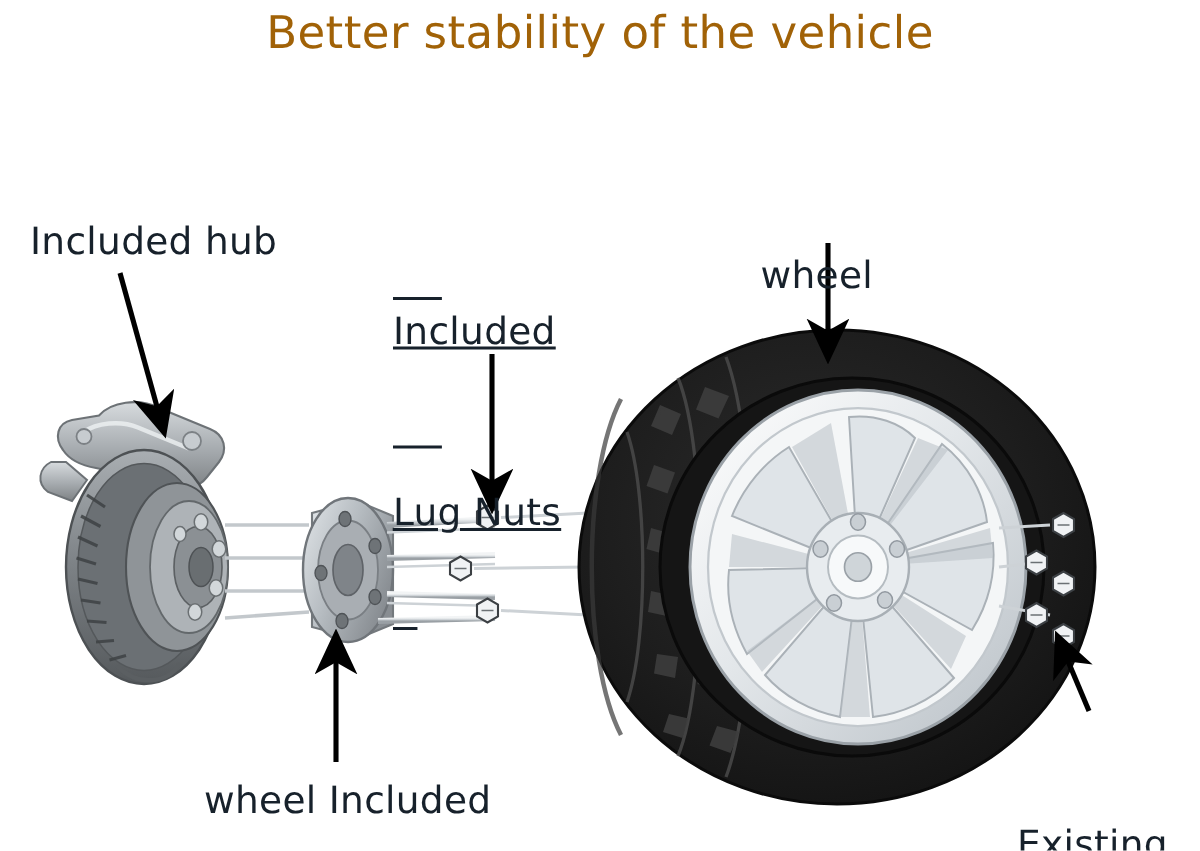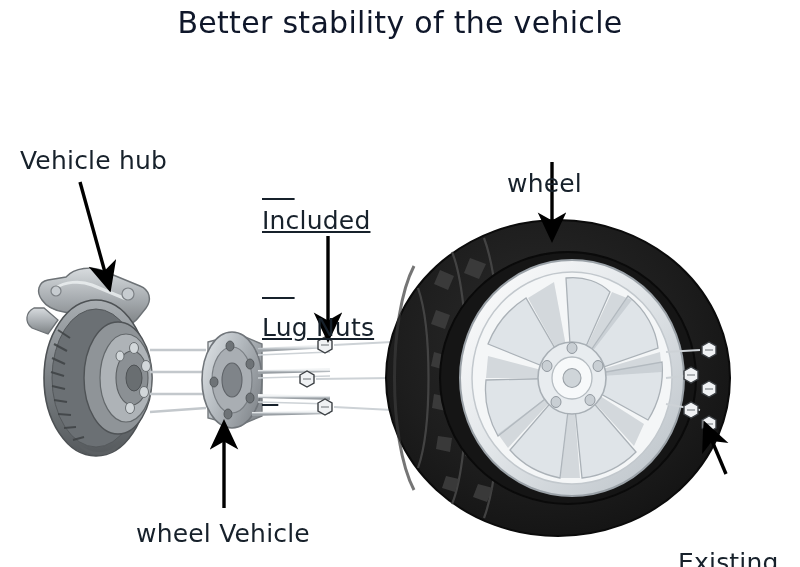--- a/index.html
+++ b/index.html
@@ -34,21 +34,21 @@
     white-space: pre;
     letter-spacing: 0.2px;
   }
   #title {
     position: absolute;
     left: 0;
     top: 5px;
     width: 800px;
     text-align: center;
     font-size: 30px;
-    color: #0f172a;
+    color: #a16207;
     letter-spacing: 0.3px;
   }
   #label-vehicle-hub { left: 20px; top: 144px; }
   #label-included-lug-nuts { left: 262px; top: 138px; text-decoration: underline; }
   #label-wheel { left: 507px; top: 127px; margin-top: 40px; }
   #label-wheel-adapter { left: 136px; top: 517px; }
   #label-existing-lug-nuts { left: 678px; top: 480px; }
 </style>
 </head>
 <body>
@@ -278,29 +278,29 @@
 
     <g stroke="#000000" stroke-width="3.4" fill="none" marker-end="url(#arrowHead)">
       <path d="M80 182 L106 276"></path>
       <path d="M328 236 L328 326"></path>
       <path d="M552 162 L552 226"></path>
       <path d="M224 508 L224 436"></path>
       <path d="M726 474 L710 436"></path>
     </g>
   </svg>
 
-  <div class="label" id="label-vehicle-hub">Vehicle hub</div>
+  <div class="label" id="label-vehicle-hub">Included hub</div>
 
   <div class="label" id="label-included-lug-nuts">
     <div>Included</div>
-    <div style="margin-top:8px">Lug Nuts</div>
+    <div style="margin-top:22px">Lug Nuts</div>
   </div>
 
   <div class="label" id="label-wheel">wheel</div>
 
-  <div class="label" id="label-wheel-adapter">wheel Vehicle</div>
+  <div class="label" id="label-wheel-adapter">wheel Included</div>
 
   <div class="label" id="label-existing-lug-nuts">
     <div>Existing</div>
     
   </div>
 
 </div>
 
 </body></html>

